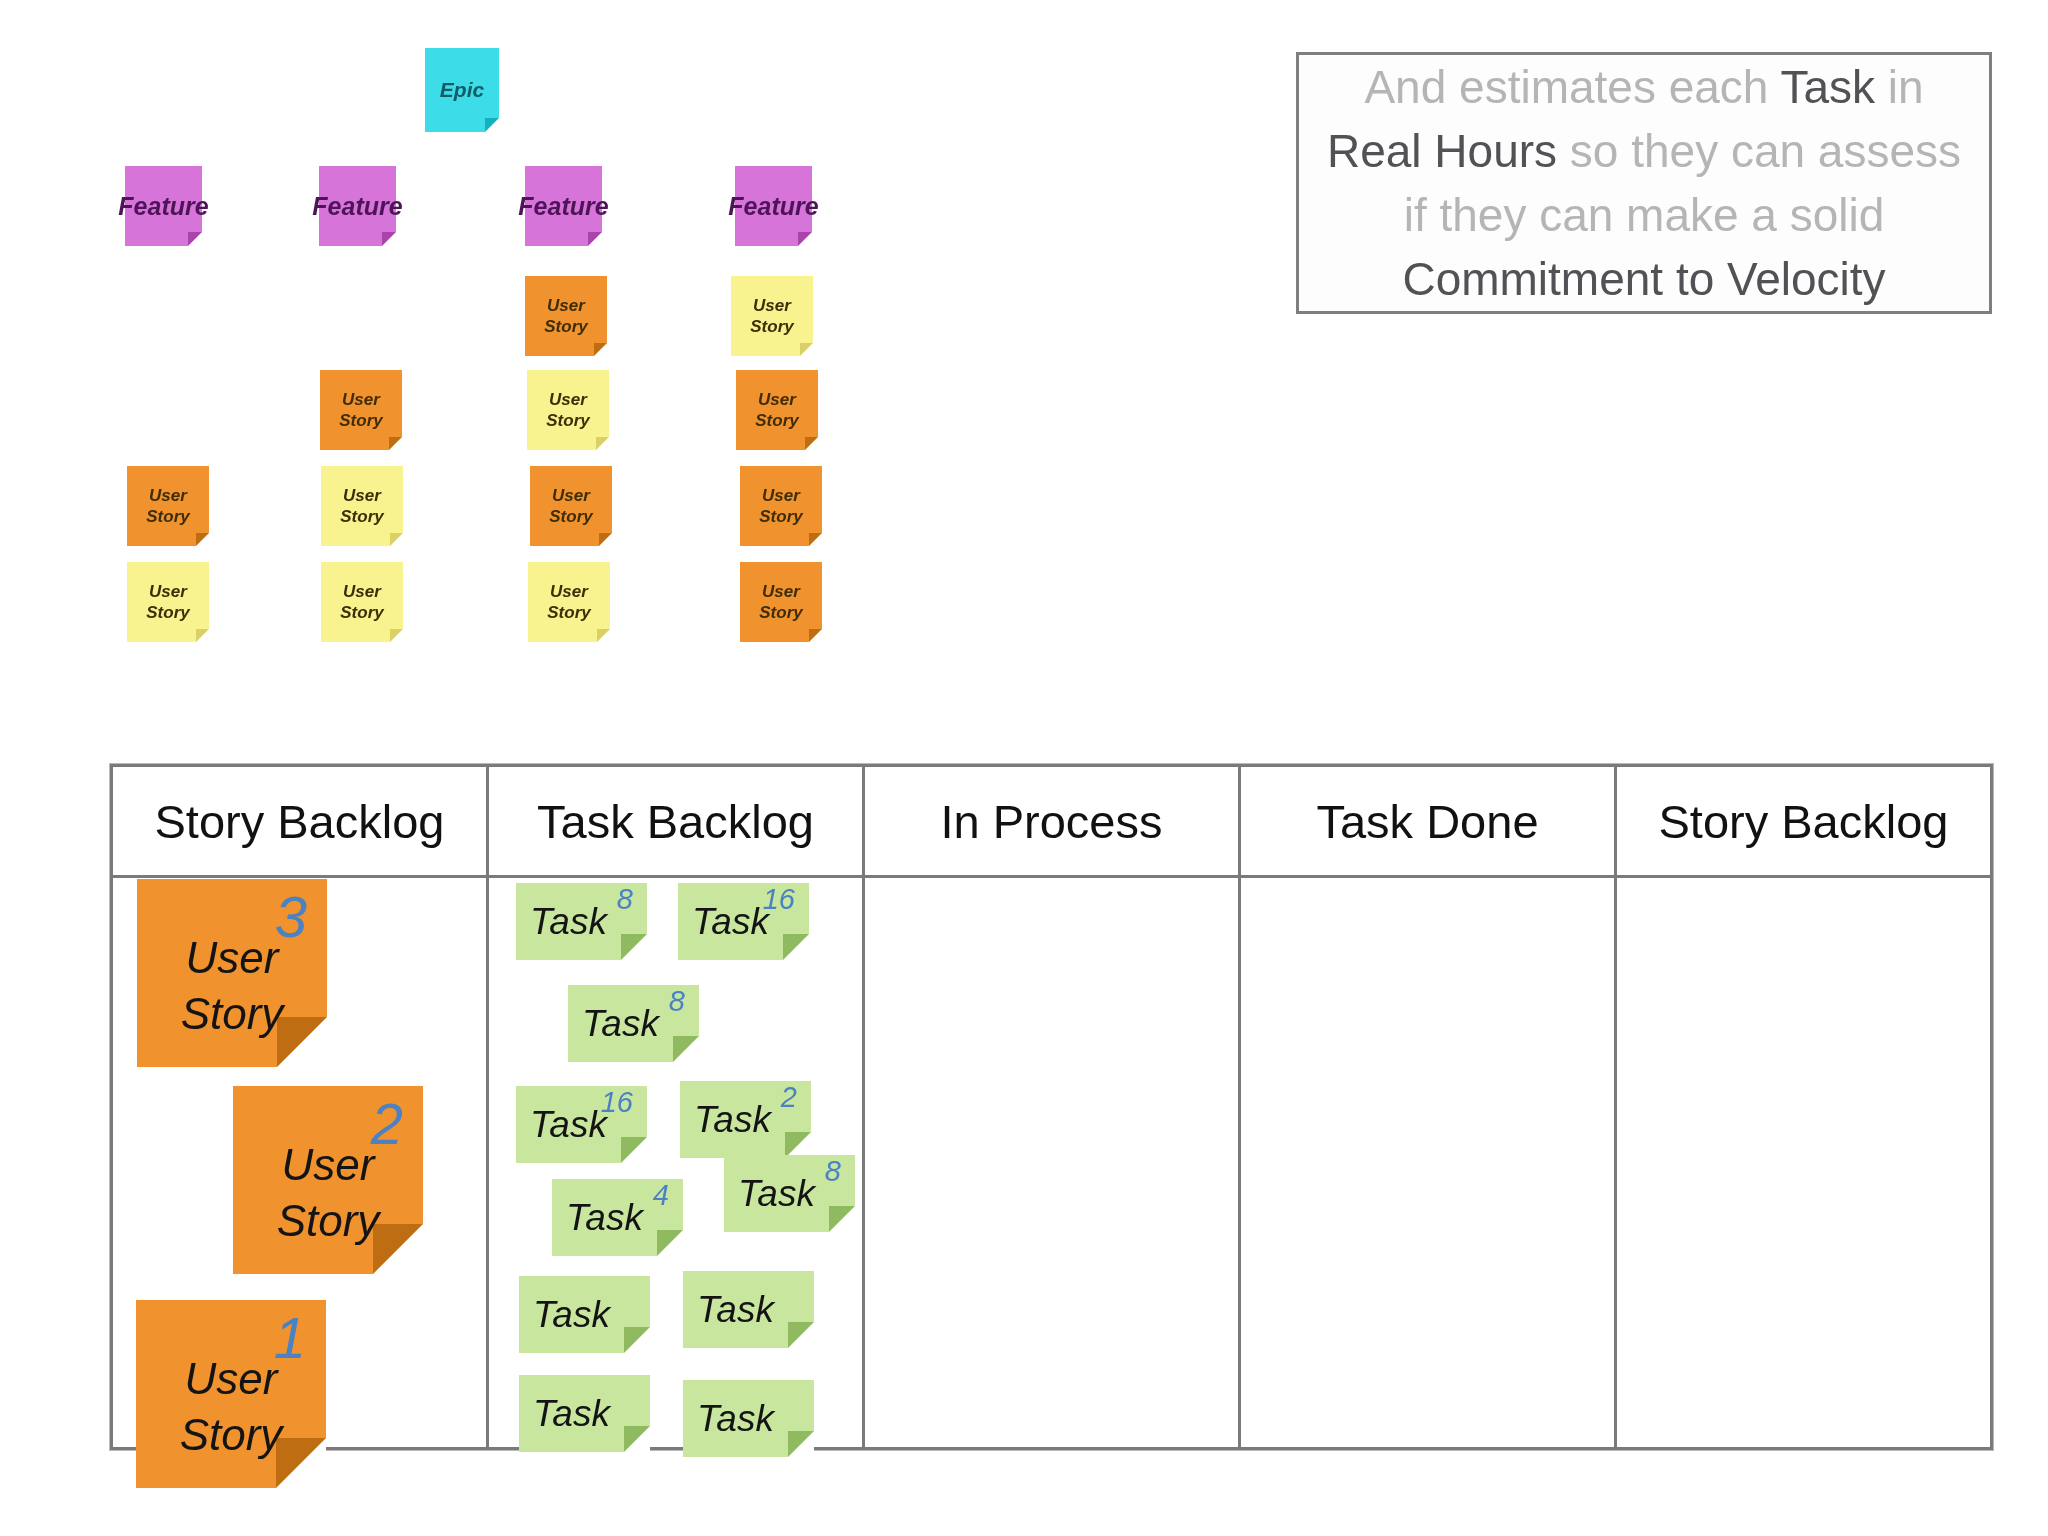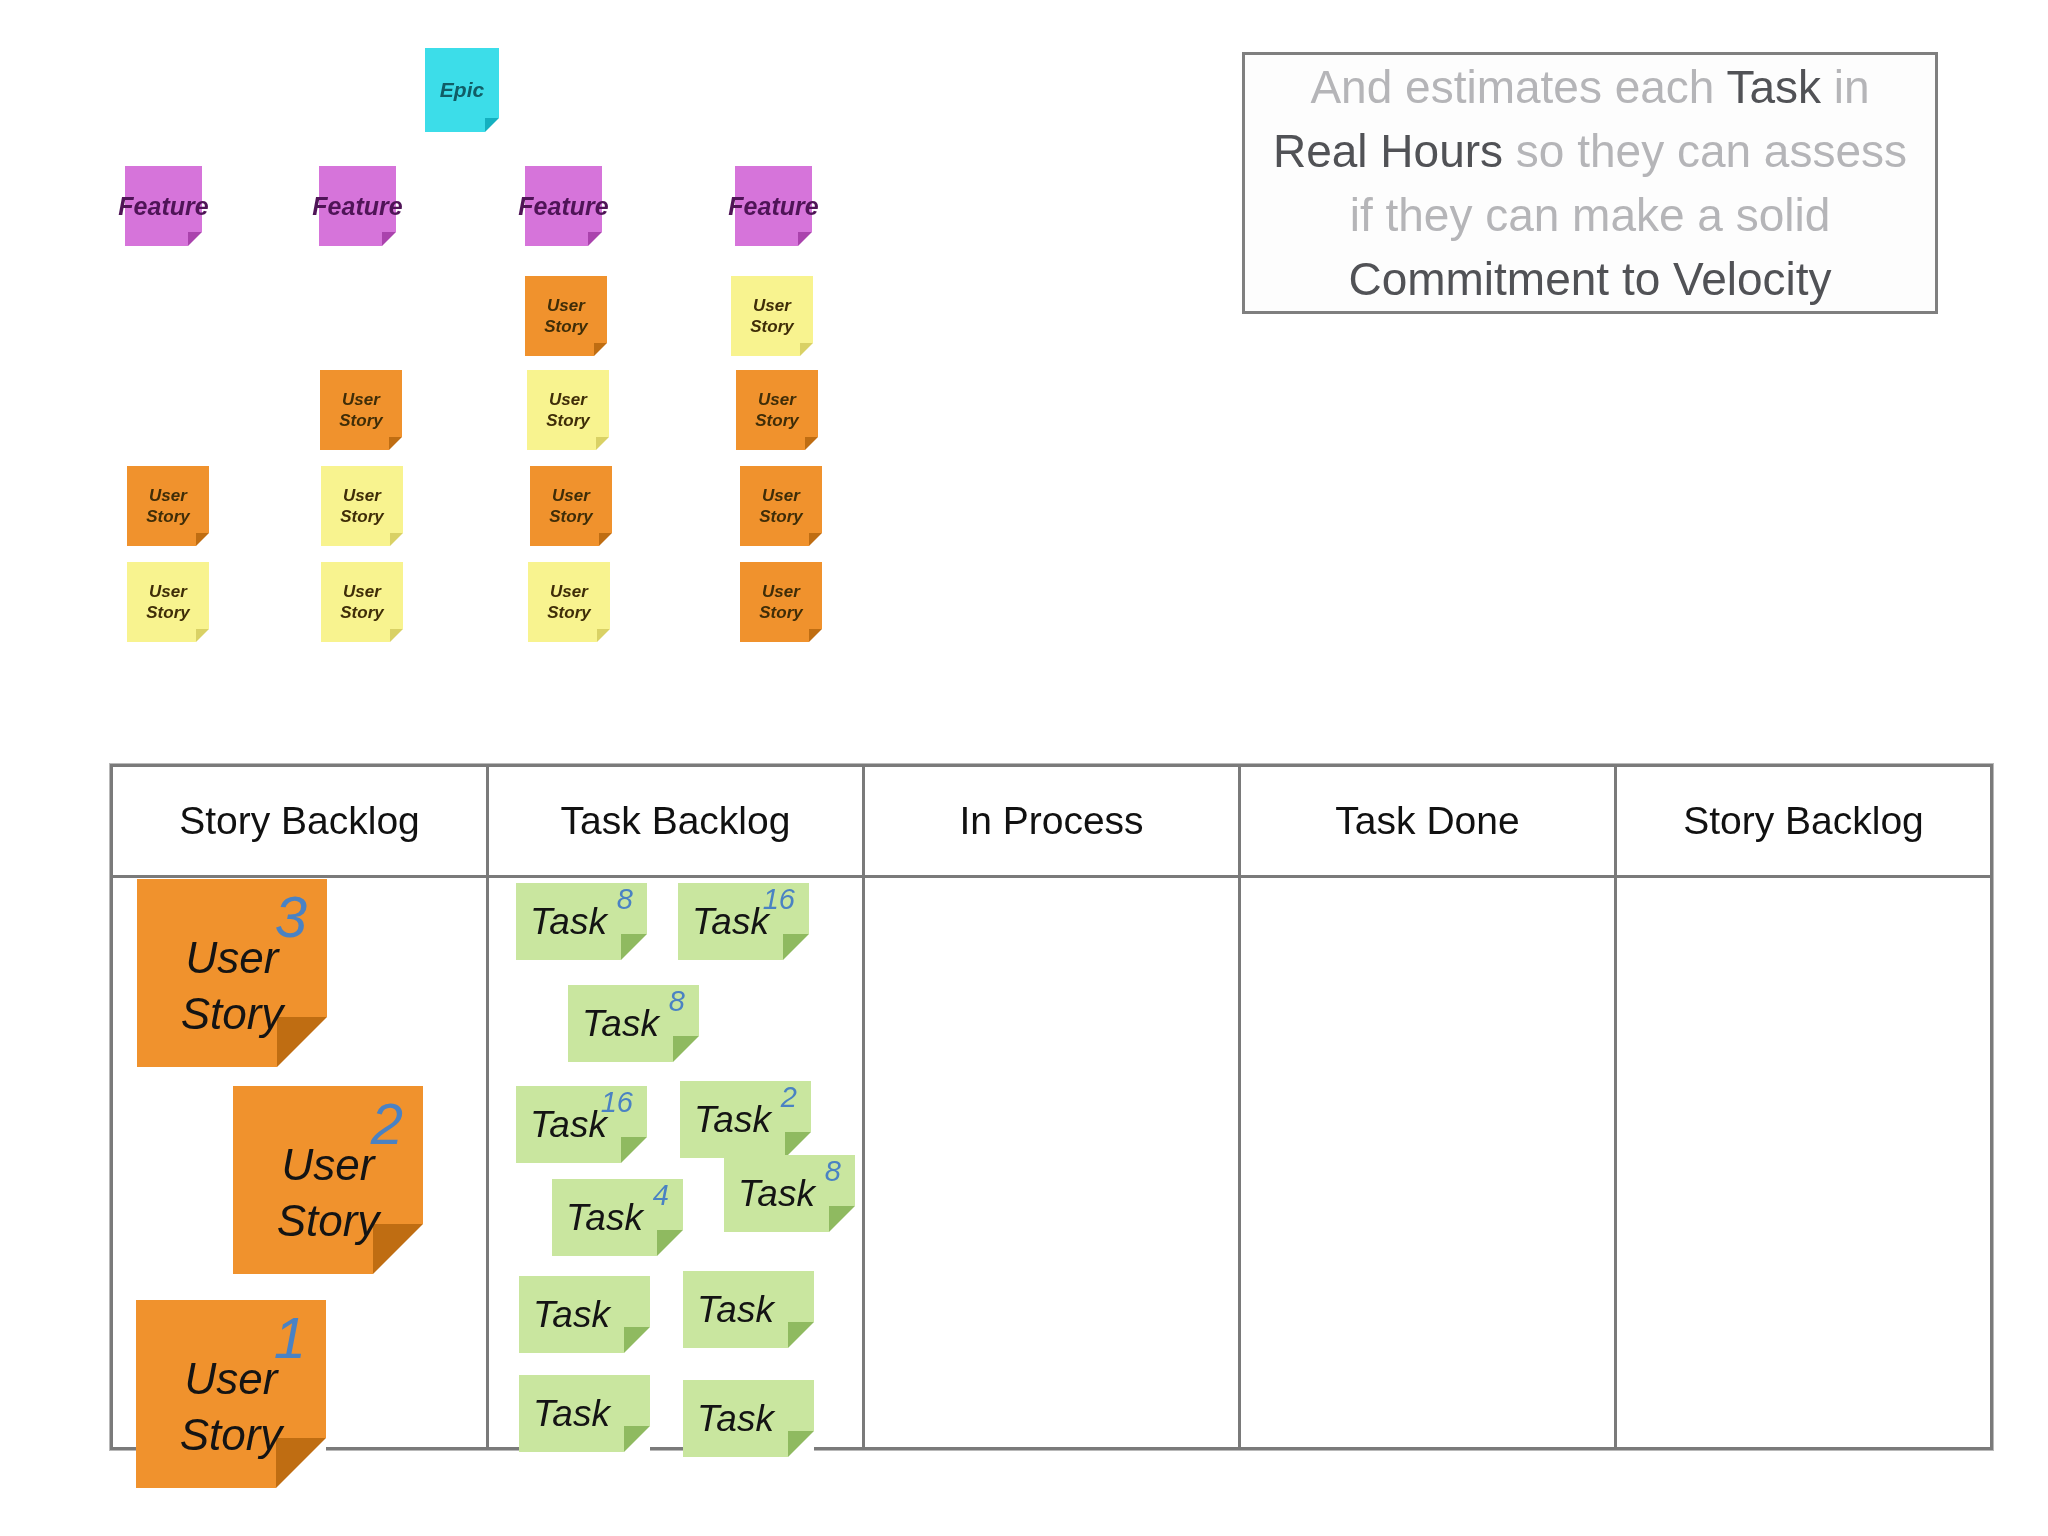--- a/index.html
+++ b/index.html
@@ -47,28 +47,28 @@
 
   
   .board{
     position:absolute;box-sizing:border-box;border:3px solid #7a7a7a;display:flex;
     box-shadow:0 0 0 1px #b9b9b9;background:transparent;
   }
   .col{flex:1;border-right:3px solid #7a7a7a;display:flex;flex-direction:column;}
   .col:last-child{border-right:none;}
   .colhead{
     height:108px;border-bottom:3px solid #7a7a7a;display:flex;align-items:center;justify-content:center;
-    font-size:39px;color:#111111;
+    font-size:47px;color:#111111;
   }
 </style>
 </head>
 <body>
 
 <div class="canvas">
-  <div class="annotation" id="annotation-box" style="left: 1242px; top: 52px; width: 696px; height: 262px;">
+  <div class="annotation" id="annotation-box" style="left: 1296px; top: 52px; width: 696px; height: 262px;">
       <div class="line"><span class="seg" style="color: rgb(181, 181, 184);">And estimates each </span><span class="seg" style="color: rgb(81, 82, 86);">Task</span><span class="seg" style="color: rgb(181, 181, 184);"> in</span></div>
       <div class="line"><span class="seg" style="color: rgb(81, 82, 86);">Real Hours</span><span class="seg" style="color: rgb(181, 181, 184);"> so they can assess</span></div>
       <div class="line"><span class="seg" style="color: rgb(181, 181, 184);">if they can make a solid</span></div>
       <div class="line"><span class="seg" style="color: rgb(81, 82, 86);">Commitment to Velocity</span></div>
     </div>
   <div class="board" id="board" style="left: 110px; top: 764px; width: 1883px; height: 686px;">
       <div class="col">
         <div class="colhead">Story Backlog</div>
       </div>
       <div class="col">

